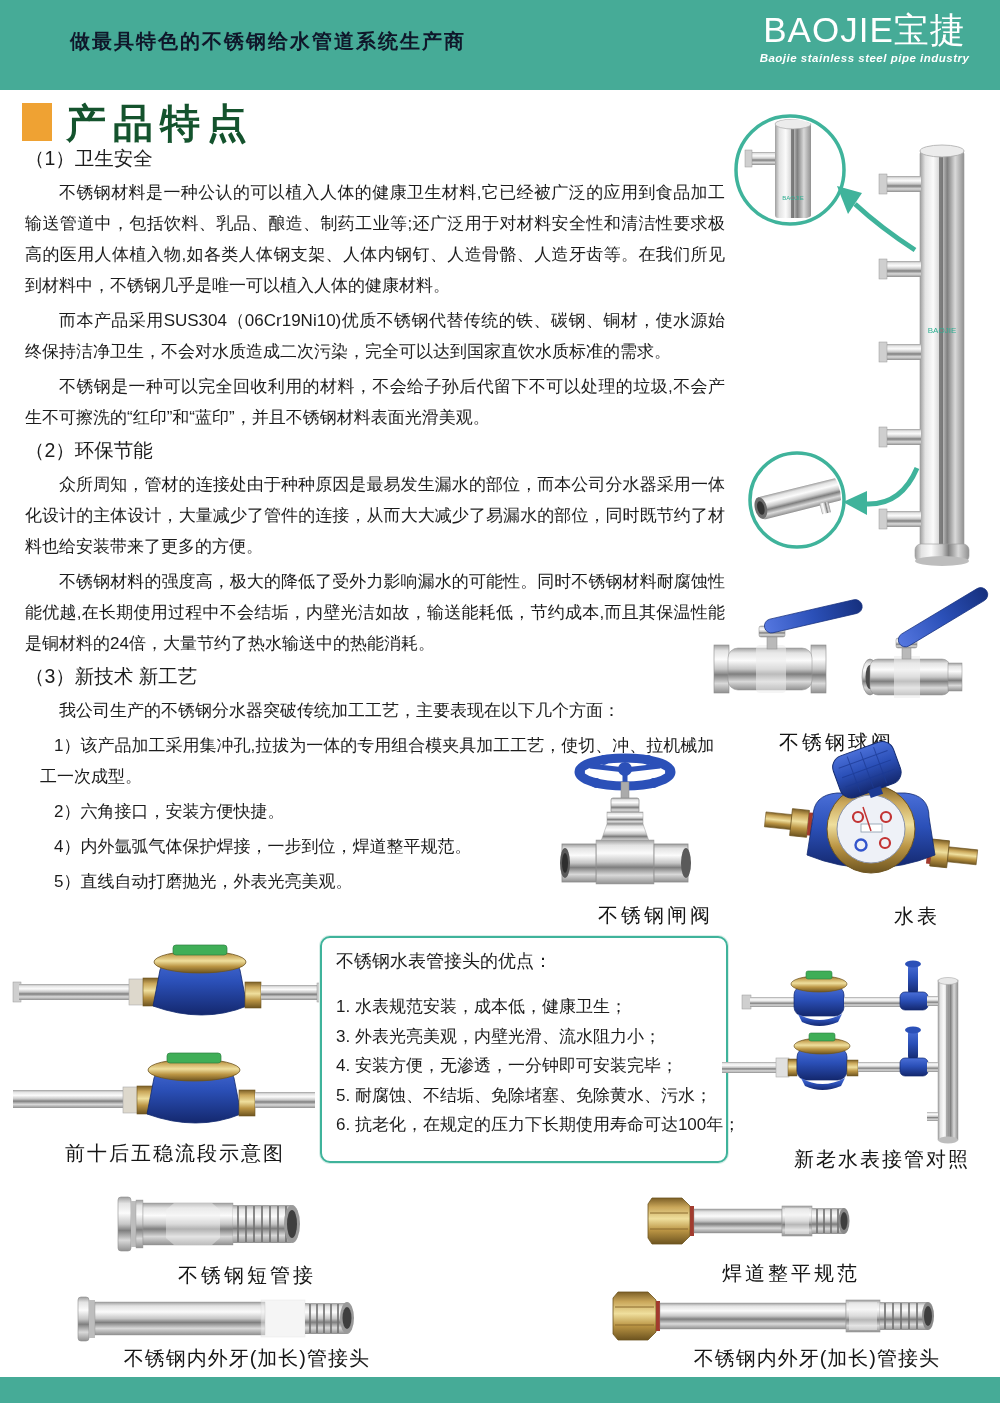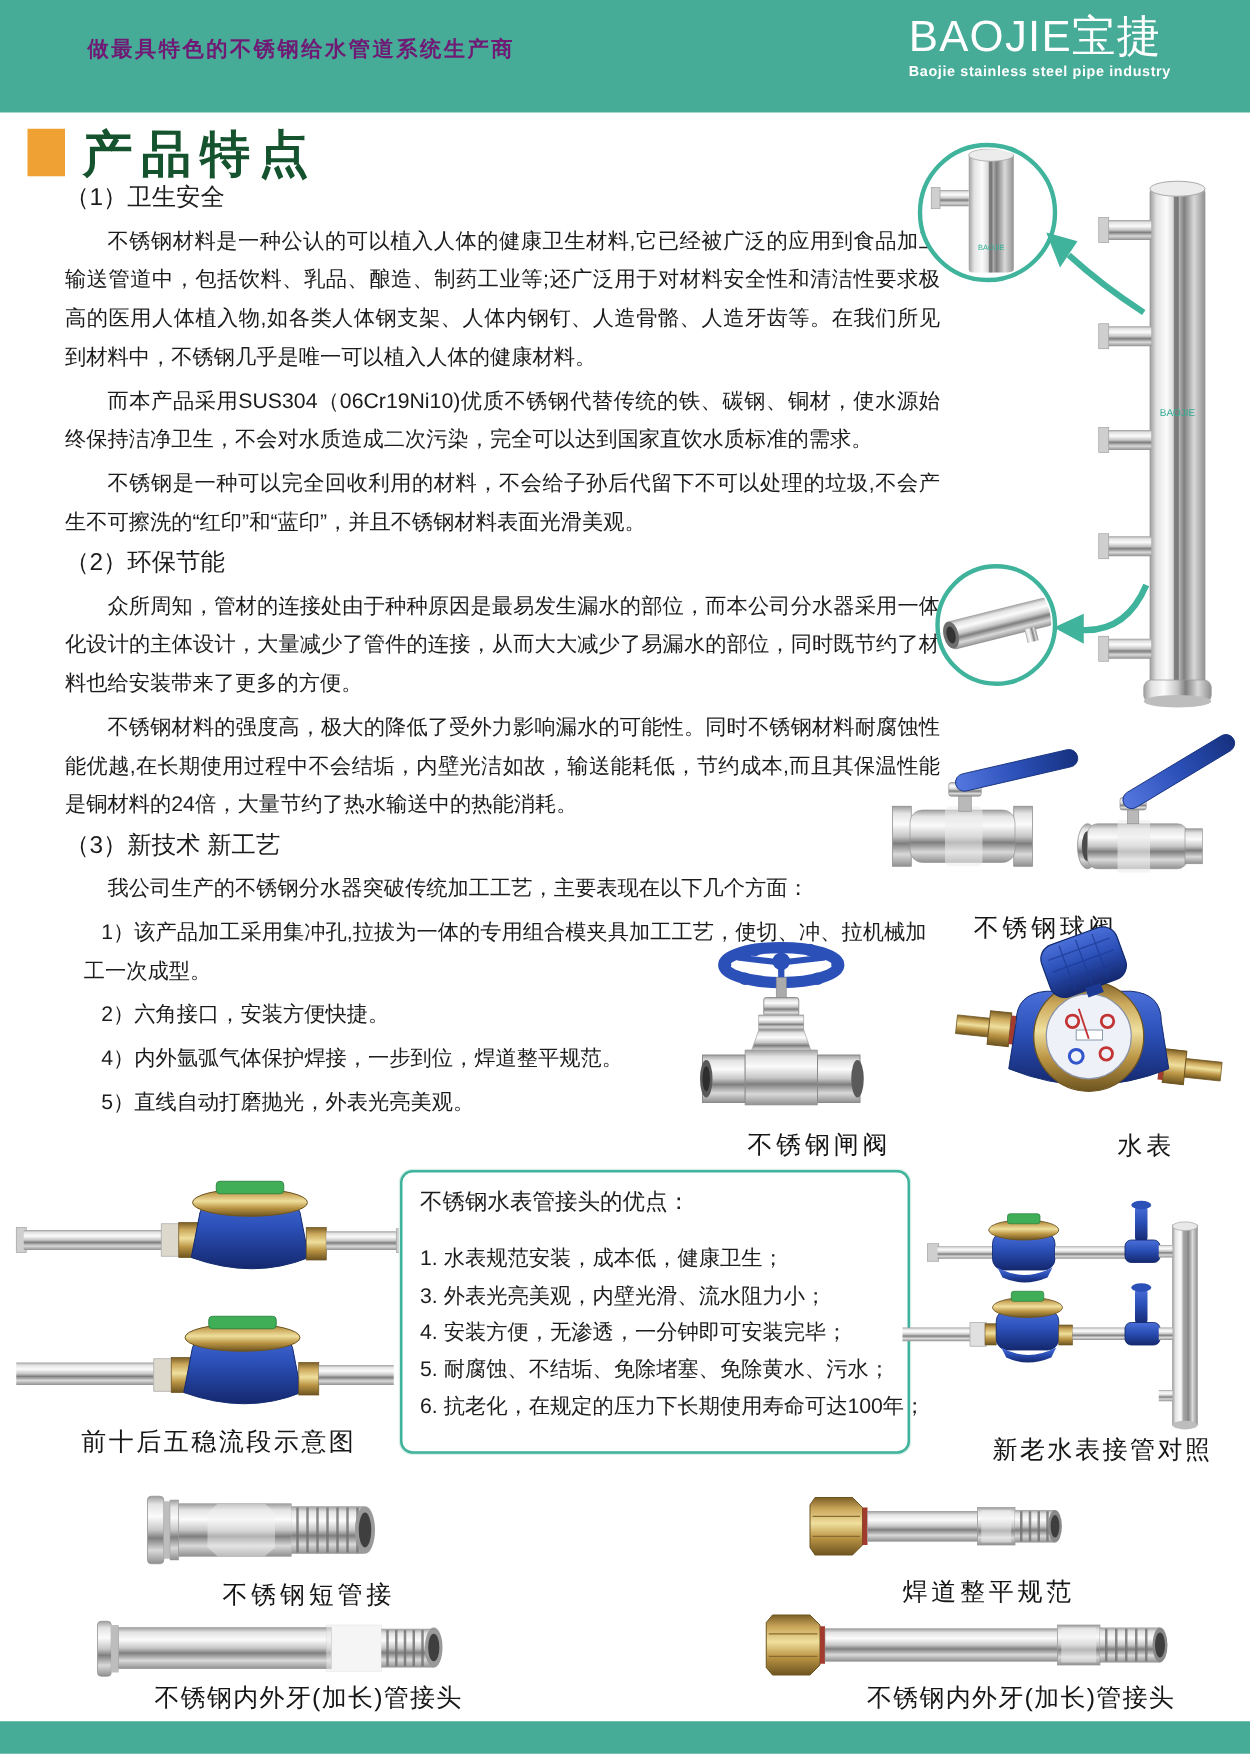--- a/index.html
+++ b/index.html
@@ -1,28 +1,28 @@
 <!DOCTYPE html>
 <html><head>
 <meta charset="utf-8">
 <style>
   html,body{margin:0;padding:0;background:#ffffff;}
   .page{position:relative;width:1000px;height:1411px;background:#ffffff;overflow:hidden;
         font-family:"Liberation Sans",sans-serif;color:#1c1c1c;}
   
   .hdr{position:absolute;left:0;top:0;width:1000px;height:90px;background:#46ab97;}
-  .hdr-tagline{position:absolute;left:70px;top:28px;font-size:17px;font-weight:bold;color:#701a75;letter-spacing:2px;text-align:center;}
-  .hdr-logo{position:absolute;right:18px;top:10px;width:255px;color:#ffffff;}
+  .hdr-tagline{position:absolute;left:70px;top:28px;font-size:20px;font-weight:bold;color:#0f172a;letter-spacing:2px;text-align:center;}
+  .hdr-logo{position:absolute;right:8px;top:10px;width:255px;text-align:center;color:#ffffff;}
   .hdr-logo .big{font-size:35px;line-height:40px;letter-spacing:1px;font-weight:normal;}
-  .hdr-logo .sub{font-size:11.5px;font-weight:bold;letter-spacing:.5px;margin-top:2px;}
+  .hdr-logo .sub{font-size:11.5px;font-weight:bold;letter-spacing:.5px;margin-top:2px;font-style:italic;}
   
   .title-sq{position:absolute;left:22px;top:103px;width:30px;height:38px;background:#efa233;}
   .page-title{position:absolute;left:66px;top:96px;font-size:40px;color:#14532d;letter-spacing:7px;font-weight:bold;}
   
-  .col-left{position:absolute;left:25px;top:142px;width:700px;margin-left:27px;}
+  .col-left{position:absolute;left:25px;top:142px;width:700px;}
   .sec-h{font-size:19.5px;line-height:26px;margin:3px 0 6px 0;}
   .col-left p{font-size:17px;line-height:31px;text-align:justify;text-indent:2em;margin:0 0 4px 0;}
   .col-left p.li{text-indent:14px;margin-left:15px;margin-bottom:4px;text-align:left;}
   
   .adv-box{position:absolute;left:320px;top:936px;width:376px;height:203px;border:2.5px solid #3fb39b;
            border-radius:10px;background:#ffffff;padding:10px 14px;box-shadow:0 0 0 1px #d9efe9;}
   .adv-title{font-size:18px;line-height:26px;margin-bottom:18px;}
   .adv-item{font-size:17px;line-height:29.5px;white-space:nowrap;}
   
   .plabel{position:absolute;font-size:20px;color:#161616;text-align:right;letter-spacing:3px;}

